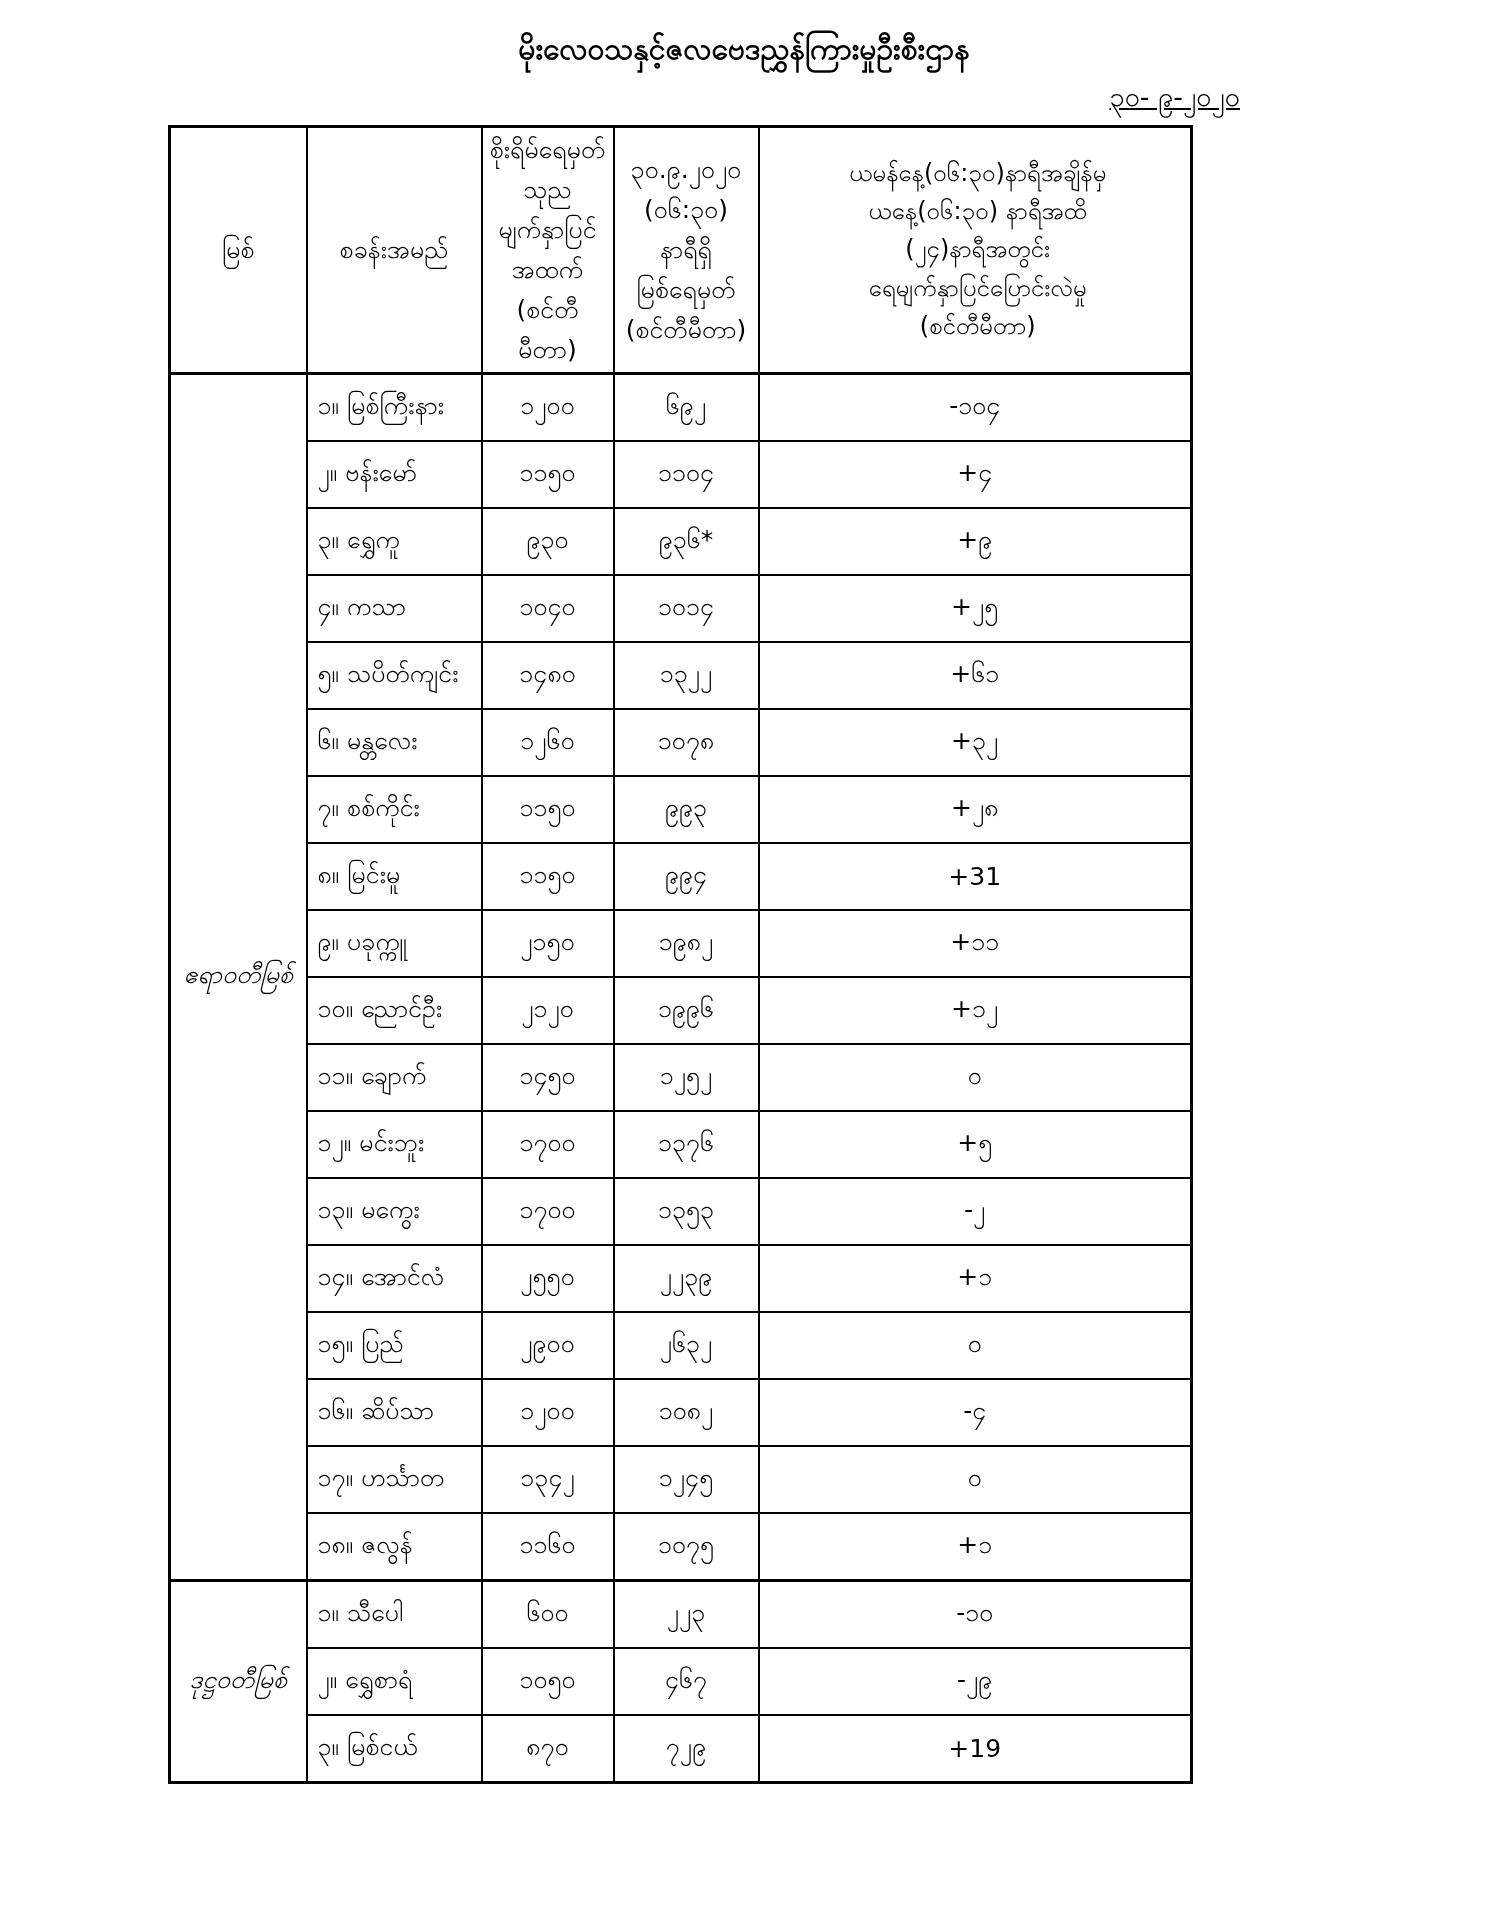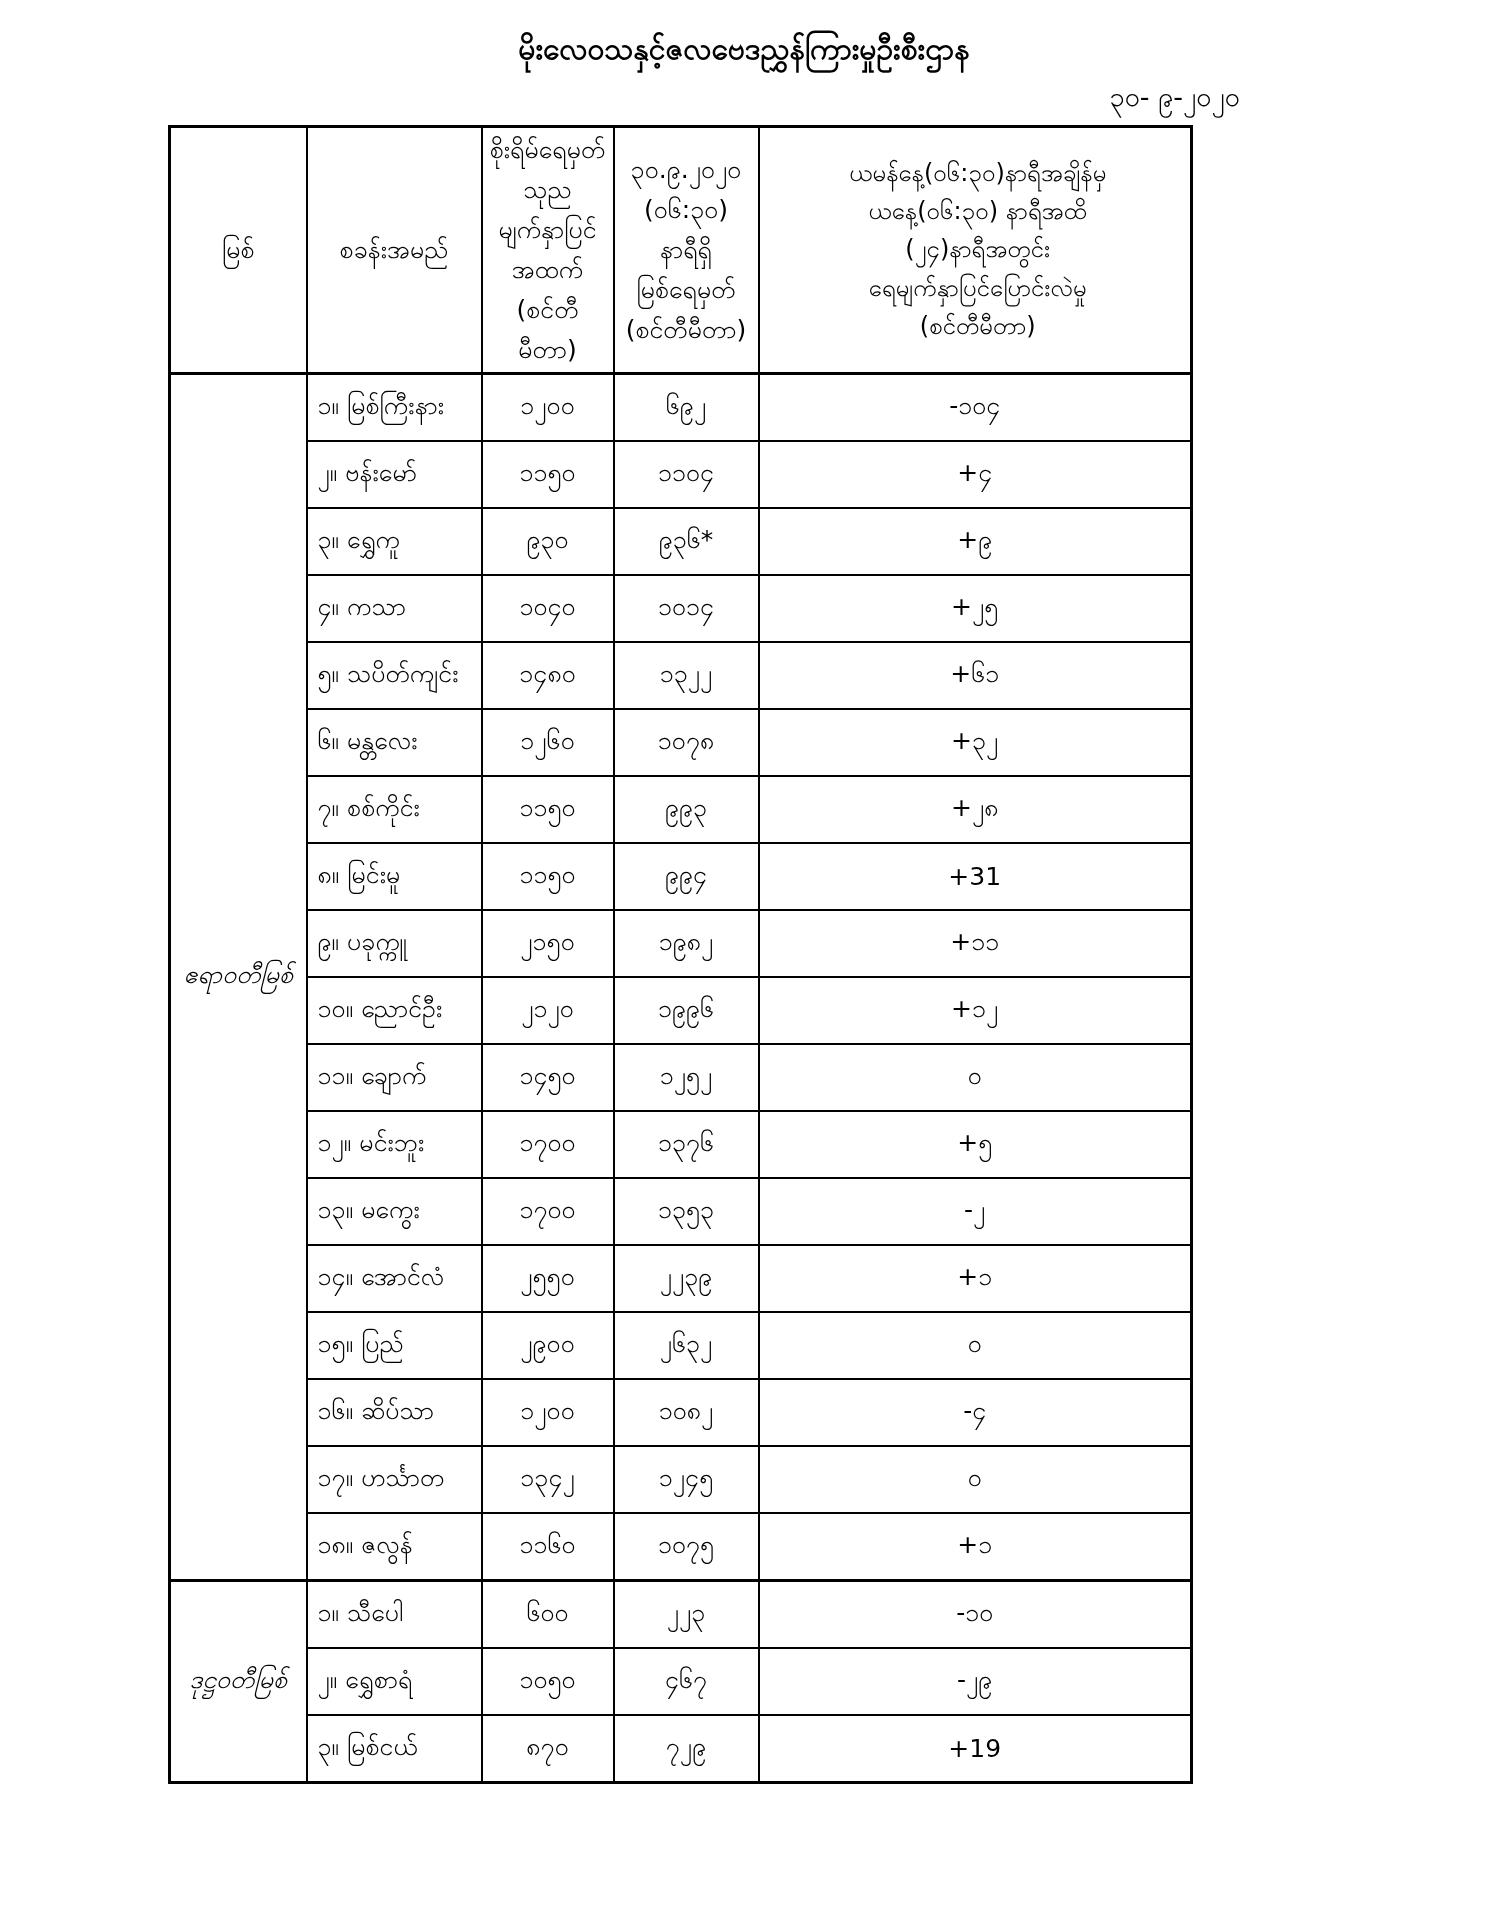--- a/index.html
+++ b/index.html
@@ -24,20 +24,21 @@
   }
   .title-block {
     padding-top: 26px;
   }
   .date-line {
     text-align: right;
     padding-right: 248px;
     font-size: 27px;
     margin-top: 6px;
     margin-bottom: 6px;
+    text-decoration: underline;
   }
   table.river-table {
     border-collapse: collapse;
     table-layout: fixed;
     margin-left: 168px;
     width: 1022px;
     border: 3px solid #000;
   }
   .river-table th, .river-table td {
     border: 2px solid #000;

